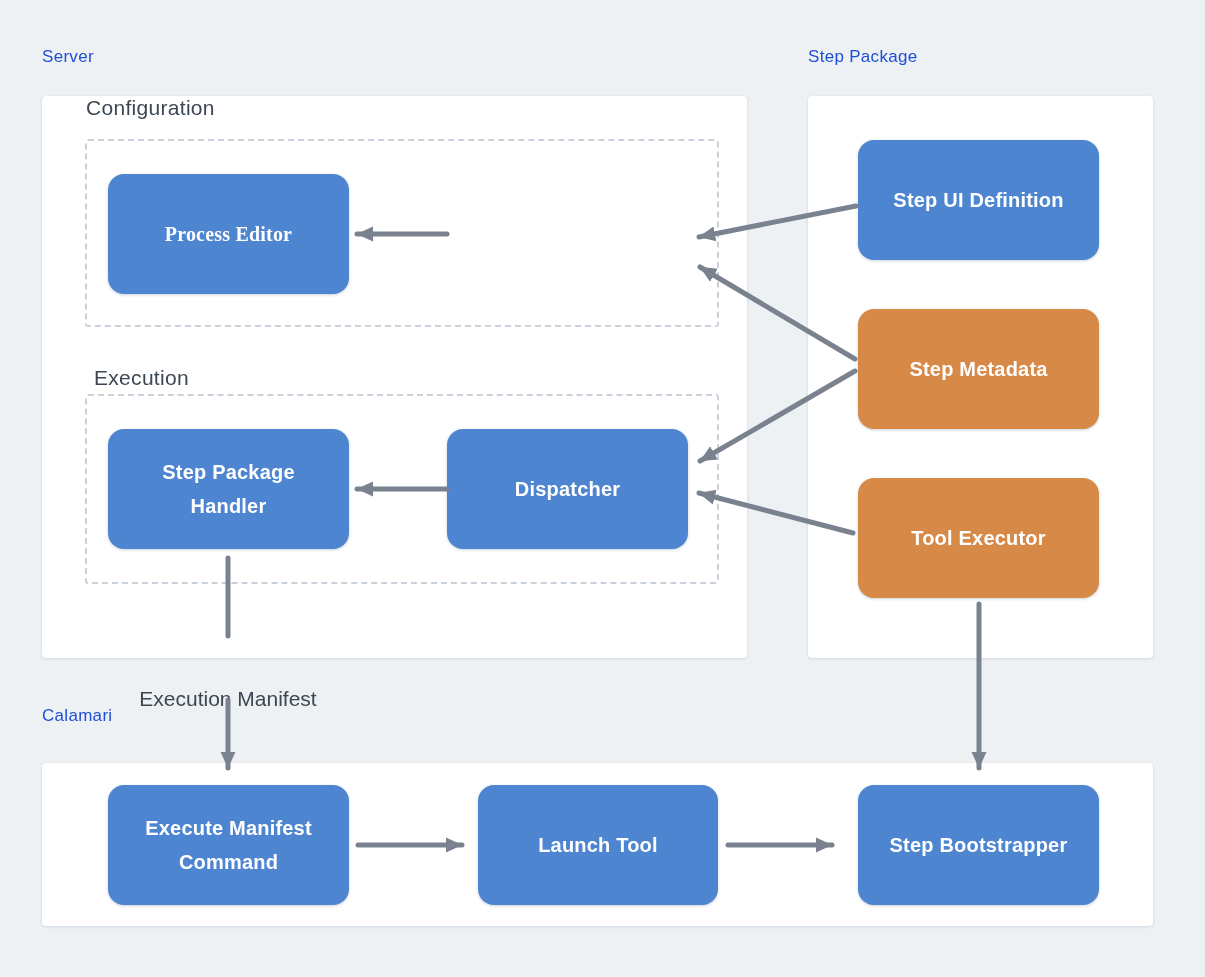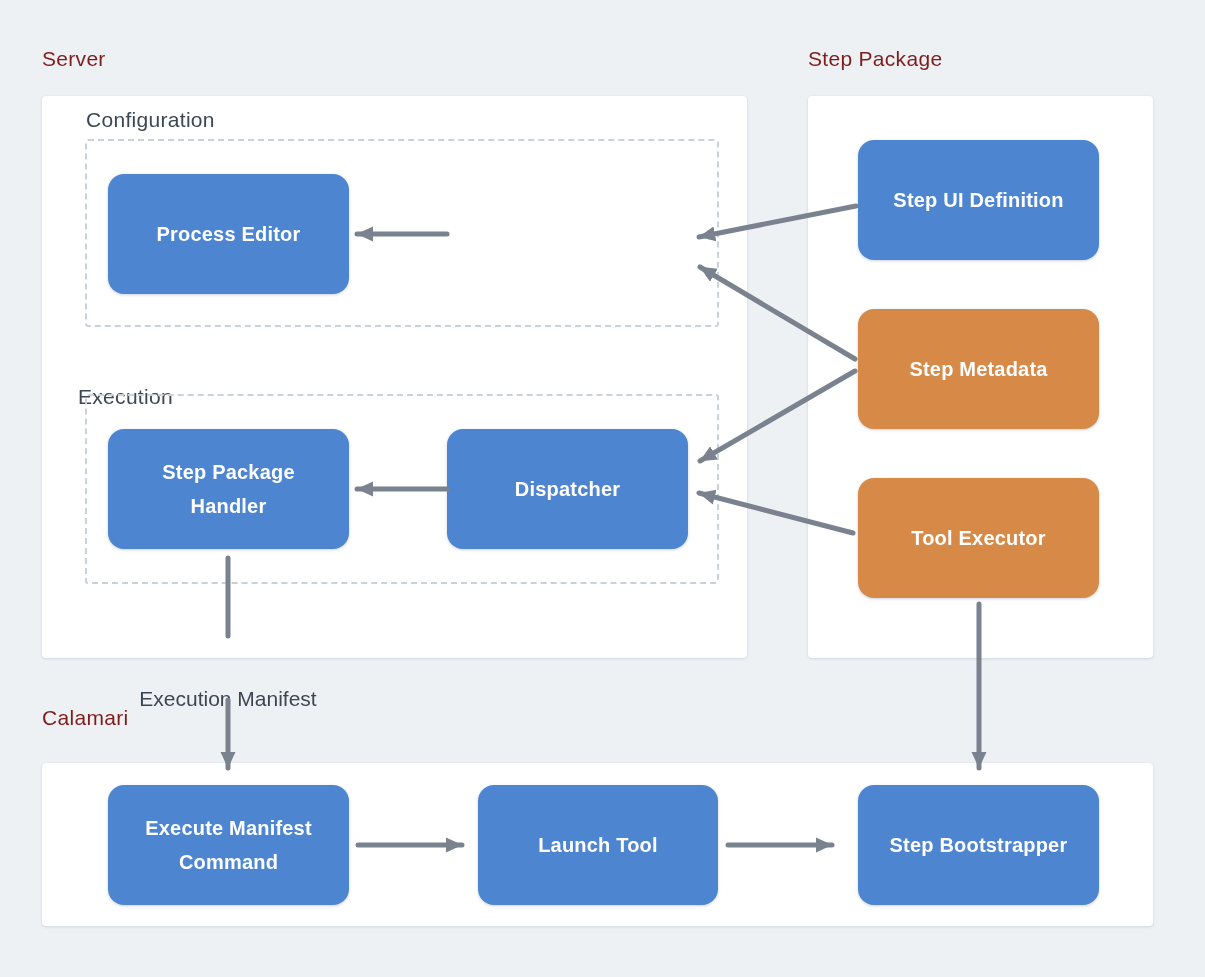--- a/index.html
+++ b/index.html
@@ -9,22 +9,22 @@
   }
   #canvas {
     position: relative;
     width: 1205px;
     height: 977px;
     background: #edf1f4;
     overflow: hidden;
   }
   .section-label {
     position: absolute;
-    font-size: 21px;
-    color: #7f1d1d;
+    font-size: 17px;
+    color: #1d4ed8;
     letter-spacing: 0.3px;
     z-index: 4;
     white-space: nowrap;
   }
   .panel {
     position: absolute;
     background: #ffffff;
     border-radius: 4px;
     box-shadow: 0 1px 3px rgba(60, 80, 110, 0.14), 0 0 1px rgba(60,80,110,0.10);
     z-index: 1;
@@ -96,27 +96,27 @@
 <div id="canvas">
 
   <div class="section-label" style="left:42px; top:47px;">Server</div>
   <div class="section-label" style="left:808px; top:47px;">Step Package</div>
   <div class="section-label" style="left:42px; top:706px;">Calamari</div>
 
   <div class="panel" style="left:42px; top:96px; width:705px; height:562px;"></div>
   <div class="panel" style="left:808px; top:96px; width:345px; height:562px;"></div>
   <div class="panel" style="left:42px; top:763px; width:1111px; height:163px;"></div>
 
-  <div class="group-label" style="left:86px; top:108px;">Configuration</div>
+  <div class="group-label" style="left:86px; top:96px;">Configuration</div>
   <div class="dashed-box" style="left:85px; top:139px; width:634px; height:188px;"></div>
 
-  <div class="group-label" style="left:78px; top:366px;margin-top:19px;">Execution</div>
+  <div class="group-label" style="left:94px; top:366px;">Execution</div>
   <div class="dashed-box" style="left:85px; top:394px; width:634px; height:190px;"></div>
 
-  <div class="node node-blue" style="left:108px; top:174px;">
+  <div class="node node-blue" style="left:108px; top:174px;font-family:Liberation Serif, serif;">
     <span class="node-label">Process Editor</span>
   </div>
   <div class="node node-blue" style="left:447px; top:429px;">
     <span class="node-label">Dispatcher</span>
   </div>
   <div class="node node-blue" style="left:108px; top:429px;">
     <span class="node-label">Step Package Handler</span>
   </div>
 
   <div class="node node-blue" style="left:858px; top:140px;">

